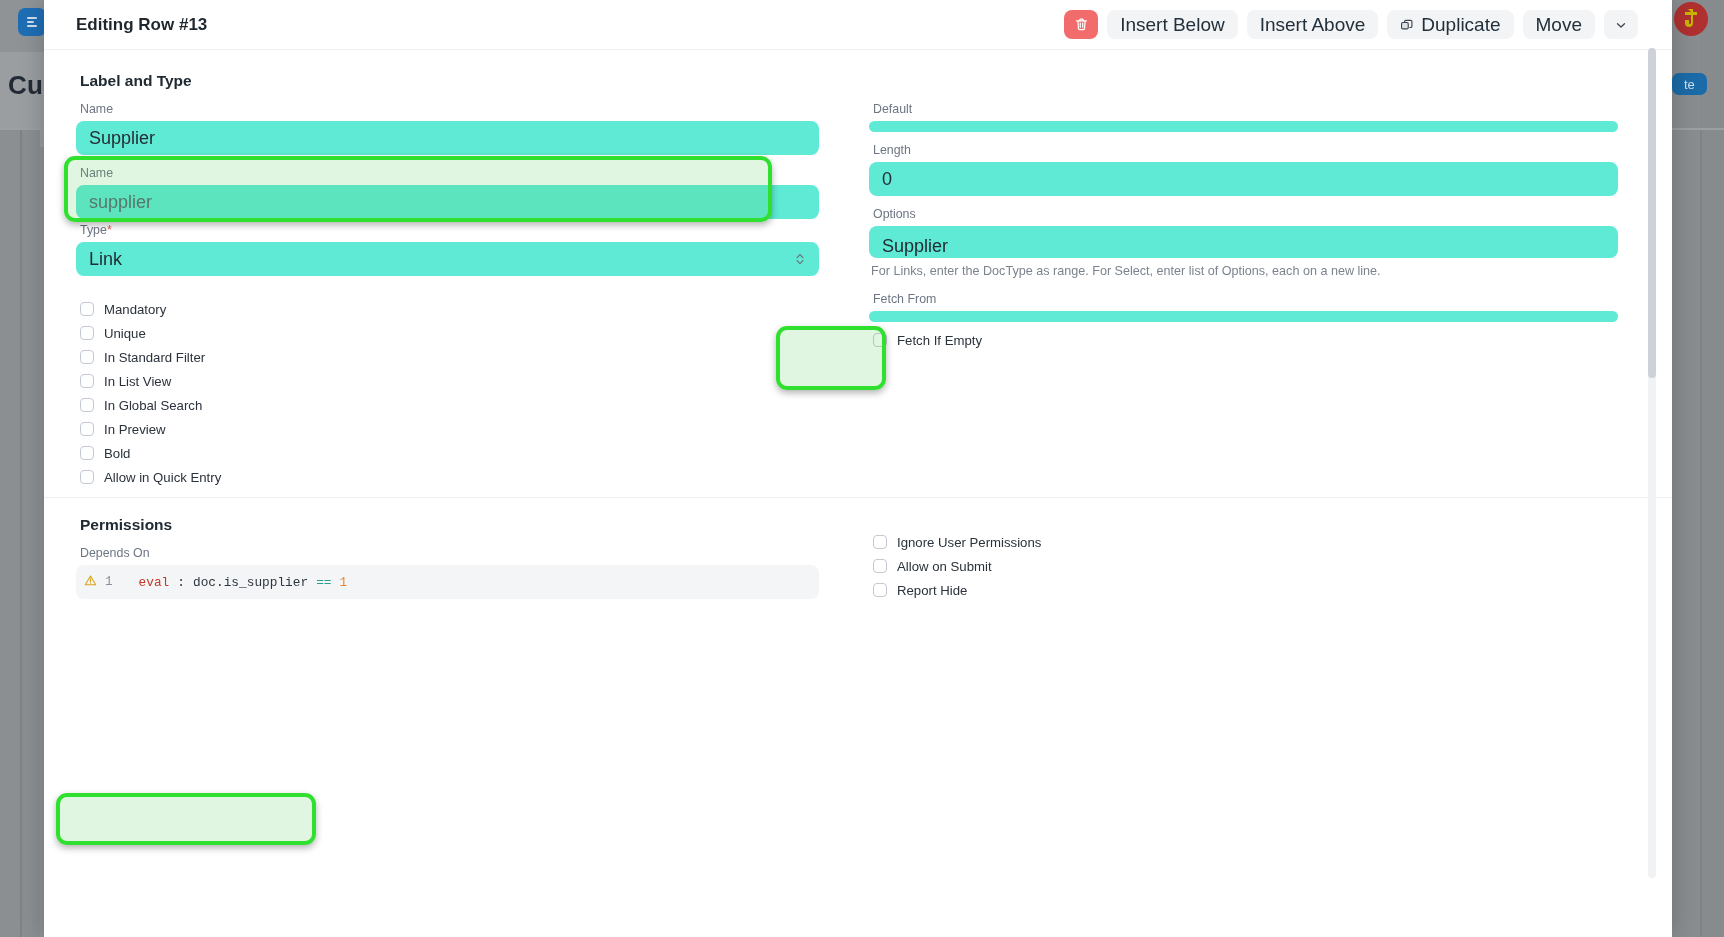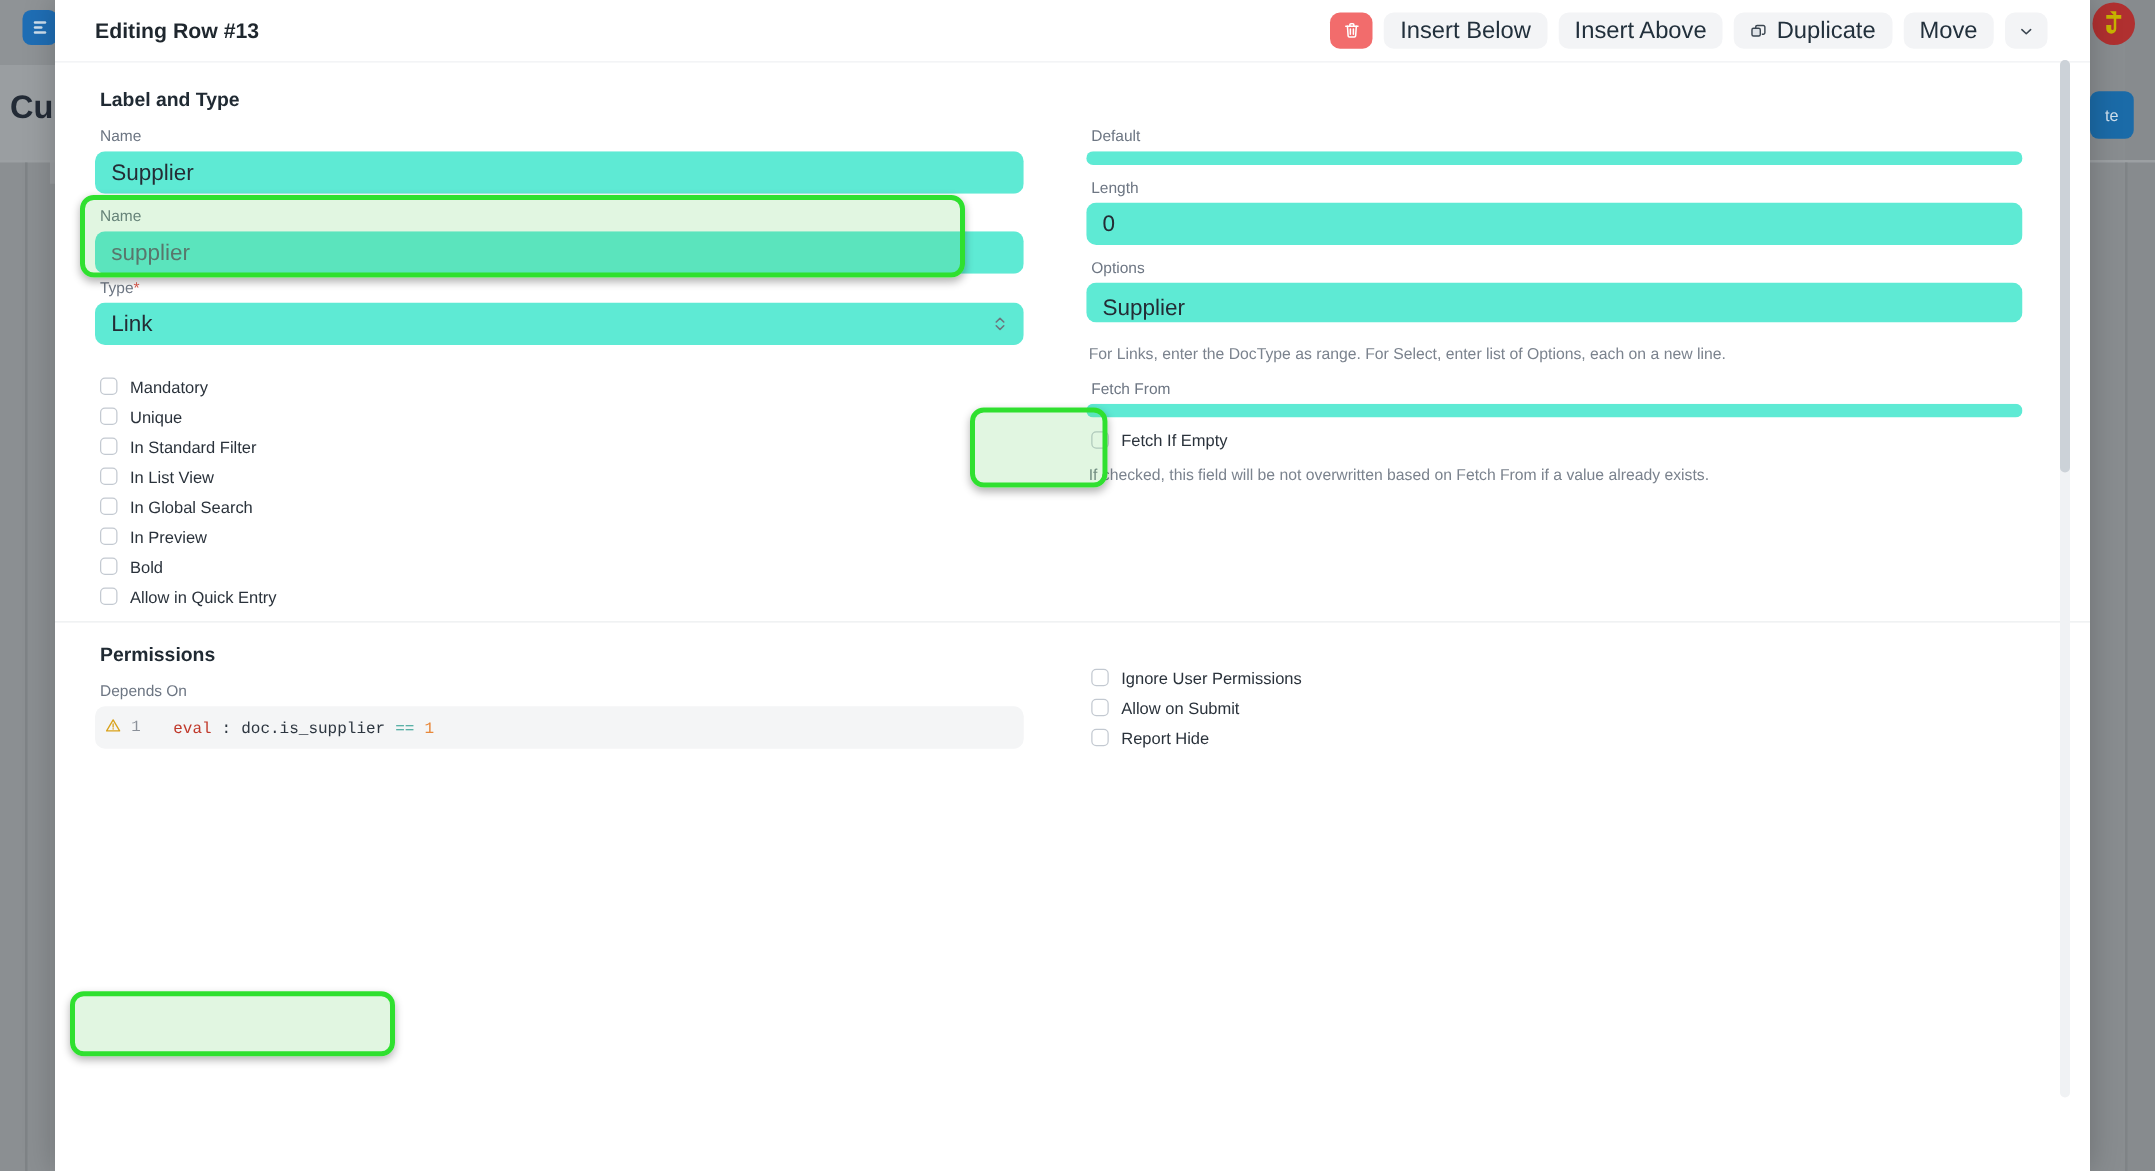--- a/index.html
+++ b/index.html
@@ -52,21 +52,21 @@
   #bg-avatar {
     position: absolute; left: 1674px; top: 2px;
     width: 34px; height: 34px; border-radius: 50%;
     background: #b03030;
     display:flex; align-items:center; justify-content:center;
     color:#c8b400; font-weight:700; font-size: 22px;
     overflow:hidden;
   }
   #bg-create-btn {
     position: absolute; left: 1672px; top: 73px;
-    height: 38px; padding: 0 12px;
+    height: 22px; padding: 0 12px;
     background: #1b6ba8; color: #cfe0ee;
     border-radius: 7px; font-size: 13px;
     display:flex; align-items:center;
   }
   #bg-band-line {
     position:absolute; left:1672px; top:128px; width:52px; height:2px;
     background:#9ca0a3;
   }
   #bg-band-split {
     position:absolute; left:1700px; top:130px; width:2px; height:807px;
@@ -403,36 +403,35 @@
         <div class="field">
           <span class="field-label">Default</span>
           <div class="control area area-150"></div>
         </div>
 
         <div class="field">
           <span class="field-label">Length</span>
           <div class="control">0</div>
         </div>
 
-        <div class="field" style="margin-bottom:12px;">
+        <div class="field" style="margin-bottom:0;">
           <span class="field-label">Options</span>
           <div class="control area area-160">Supplier</div>
         </div>
         <div class="help-text">For Links, enter the DocType as range. For Select, enter list of Options, each on a new line.</div>
 
         <div class="field" style="margin-bottom:6px;">
           <span class="field-label">Fetch From</span>
           <div class="control area area-160b"></div>
         </div>
 
         <div class="check-row" style="margin-left:4px;">
           <span class="cbox"></span>
           <span class="check-label">Fetch If Empty</span>
         </div>
-        <div class="help-text" style="padding-top:9px;">If checked, this field will be not overwritten based on Fetch From if a value already exists.</div>
 
       </div>
     </div>
 
     <div class="hr"></div>
 
     <div class="columns">
       <div class="col-left">
         <div class="section-title" style="padding-top:18px;">Permissions</div>
 

